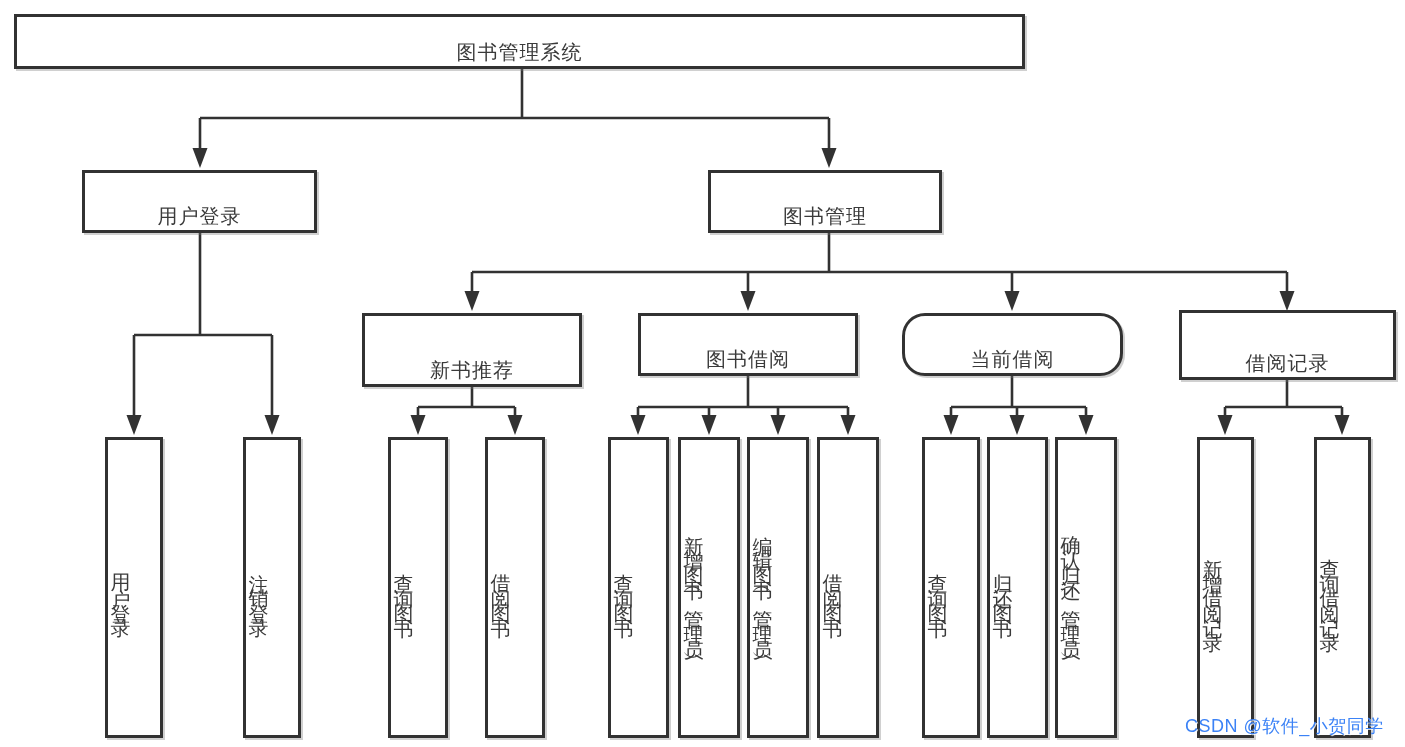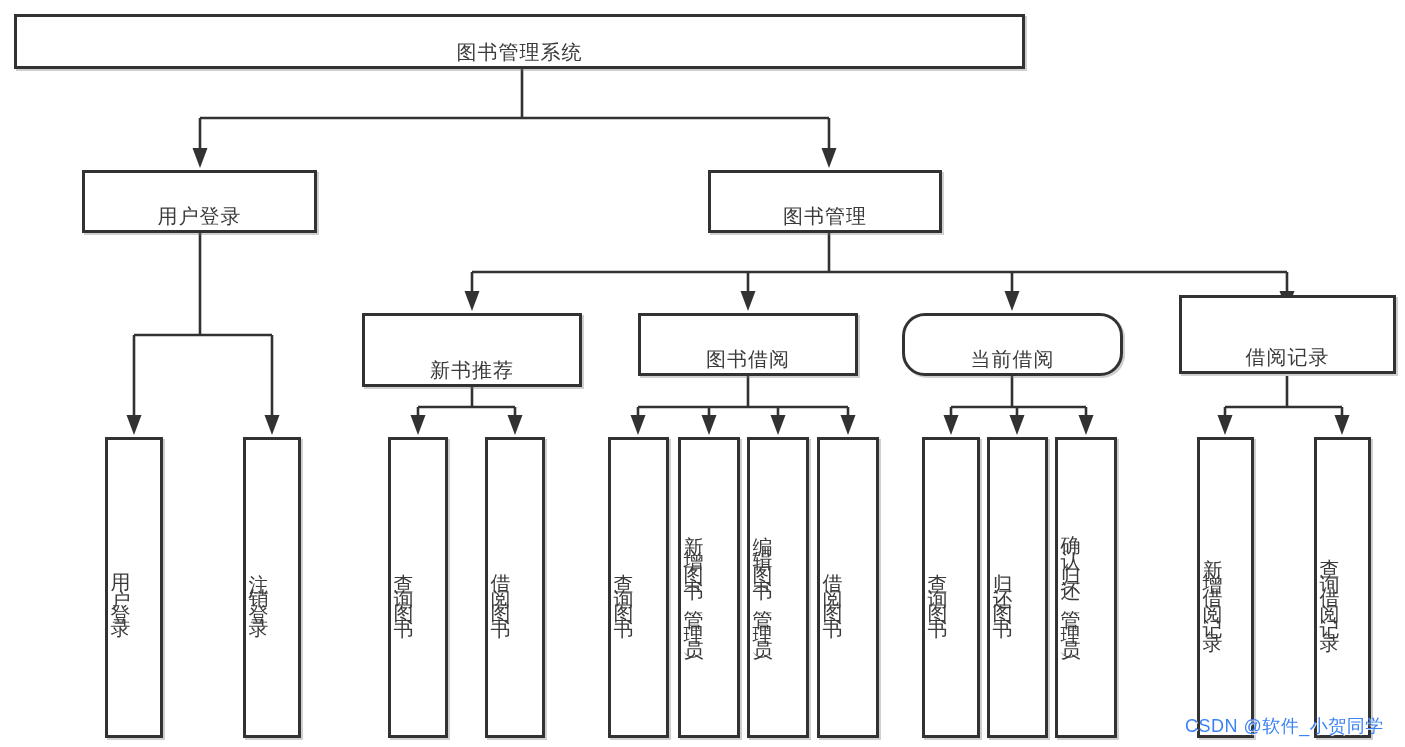--- a/index.html
+++ b/index.html
@@ -127,21 +127,21 @@
 
   <div class="node" style="left:362px; top:313px; width:220px; height:74px;">
     <span>新书推荐</span>
   </div>
   <div class="node" style="left:638px; top:313px; width:220px; height:63px;">
     <span>图书借阅</span>
   </div>
   <div class="node" style="left:902px; top:313px; width:221px; height:63px;border-radius:23px;">
     <span>当前借阅</span>
   </div>
-  <div class="node" style="left:1179px; top:295px; width:217px; height:79px;">
+  <div class="node" style="left:1179px; top:310px; width:217px; height:70px;">
     <span>借阅记录</span>
   </div>
 
   <div class="node vnode" style="left:105px; top:437px; width:58px; height:301px;">
     <span>用户登录</span>
   </div>
   <div class="node vnode" style="left:243px; top:437px; width:58px; height:301px;">
     <span>注销登录</span>
   </div>
 

